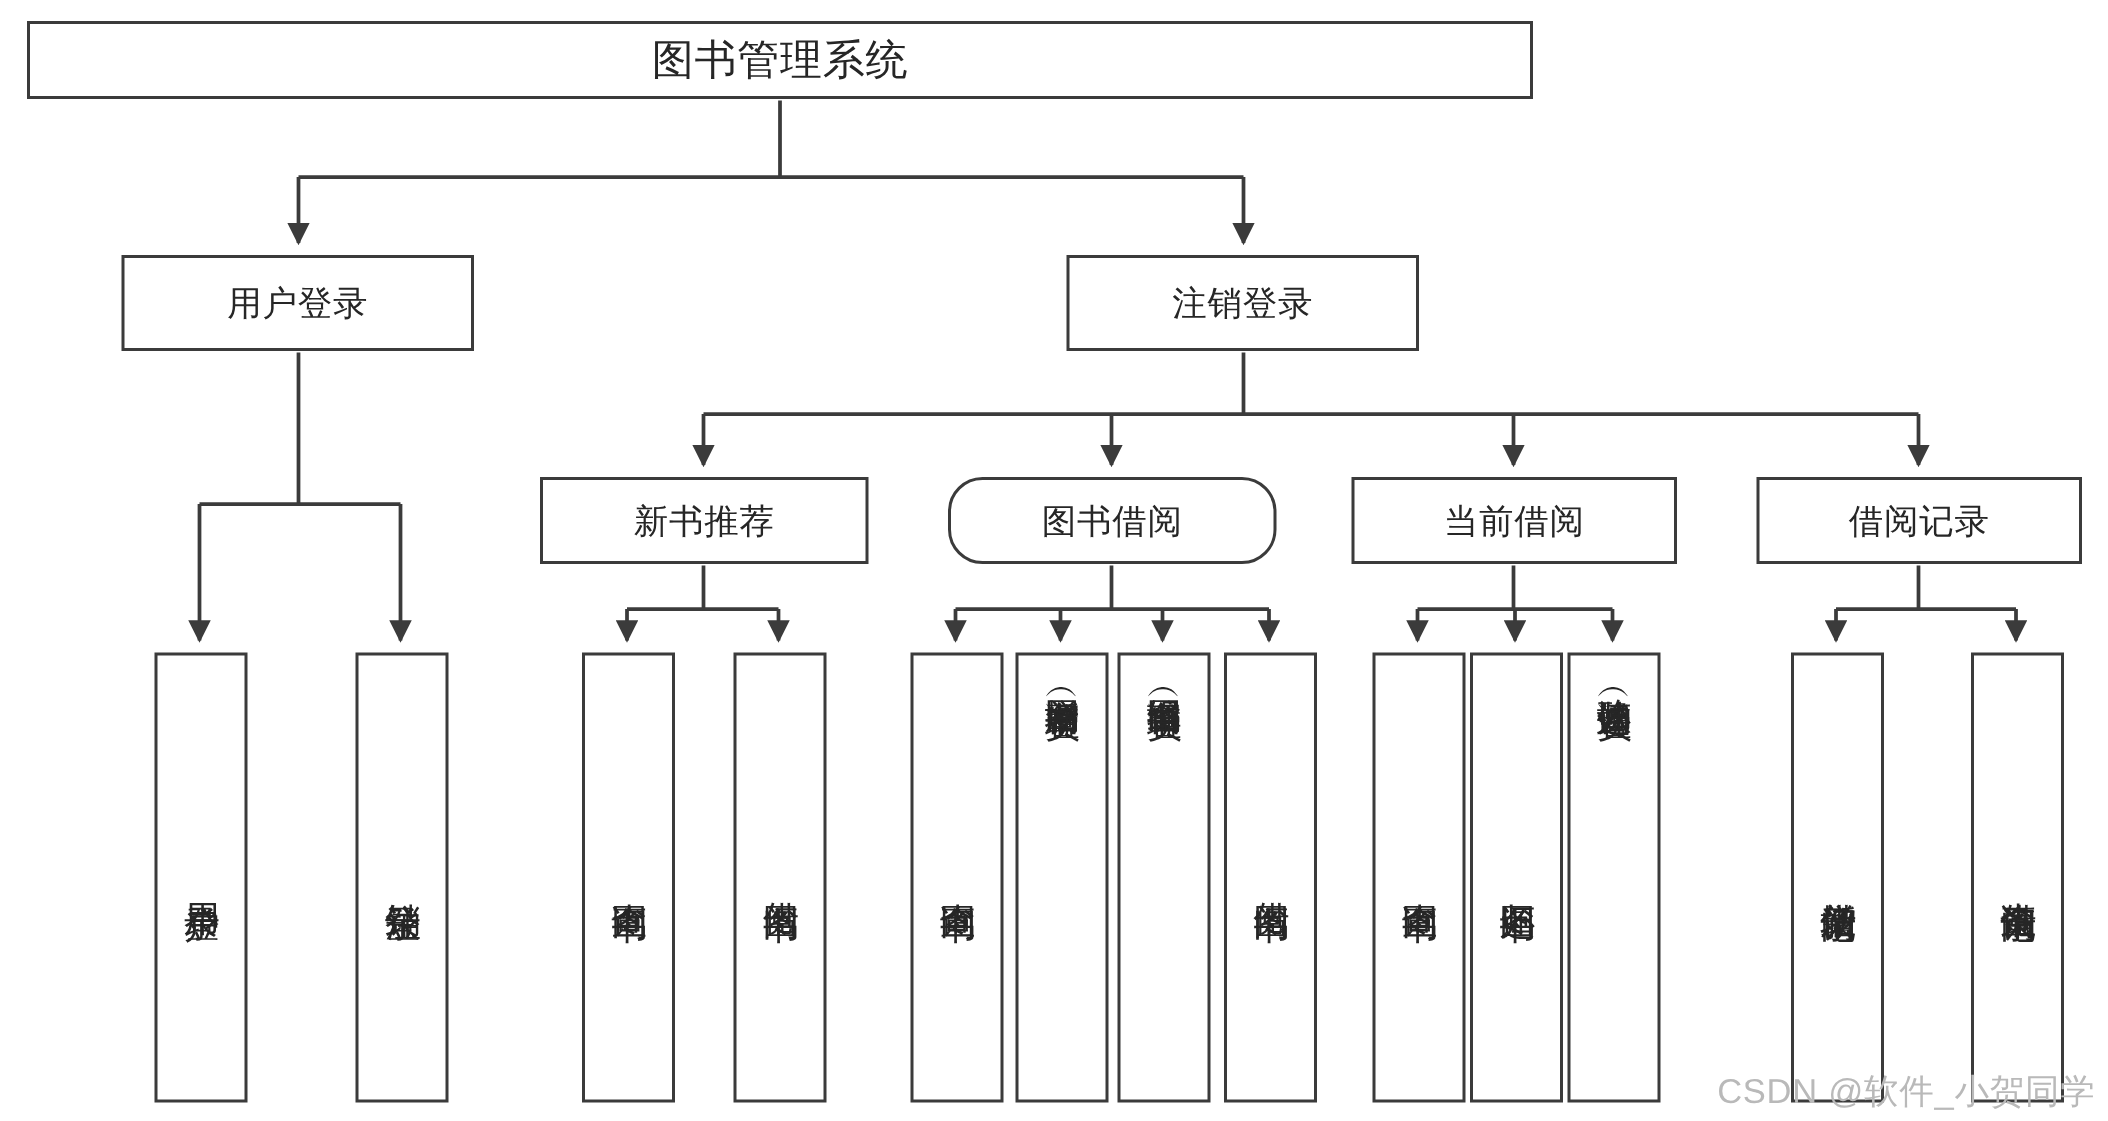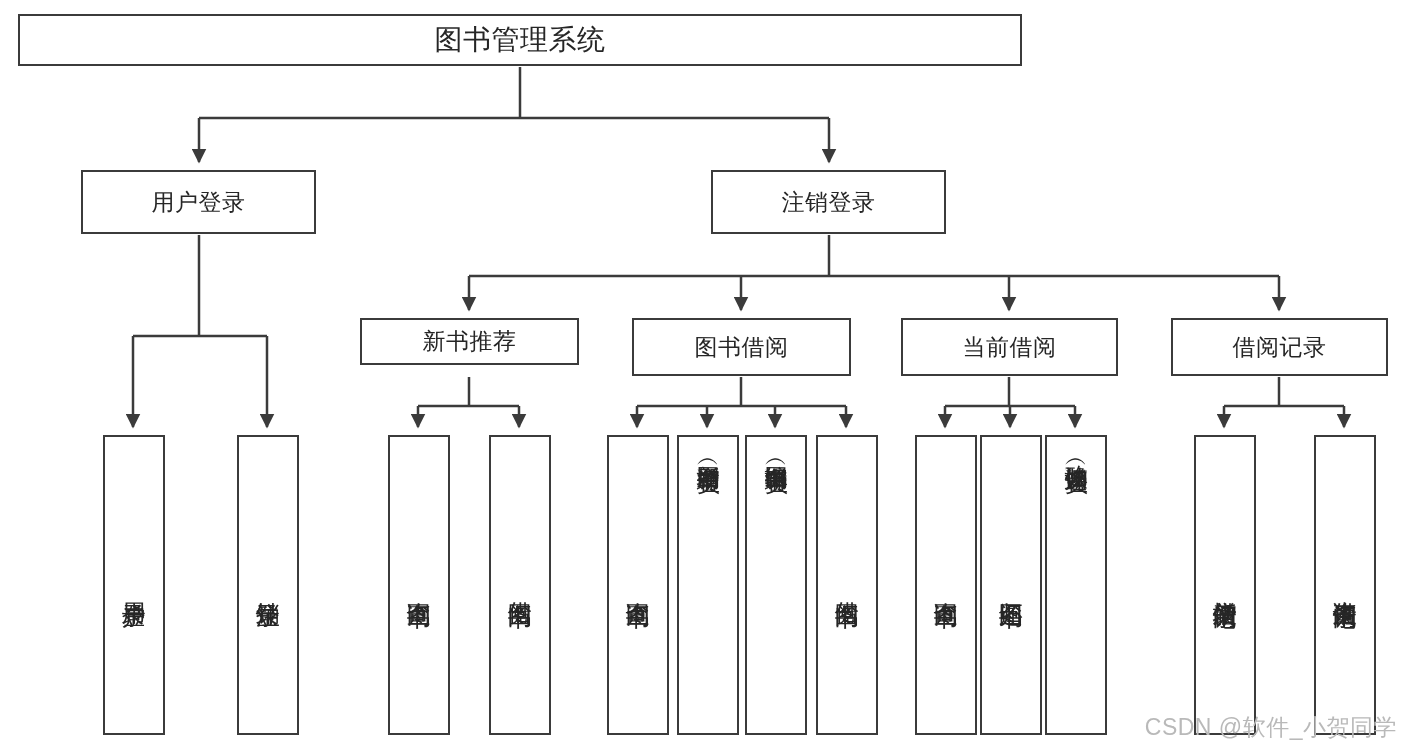--- a/index.html
+++ b/index.html
@@ -146,24 +146,24 @@
     <span class="node-label">图书管理系统</span>
   </div>
 
   <div class="node horiz" style="left:81px; top:170px; width:235px; height:64px;">
     <span class="node-label">用户登录</span>
   </div>
   <div class="node horiz" style="left:711px; top:170px; width:235px; height:64px;">
     <span class="node-label">注销登录</span>
   </div>
 
-  <div class="node horiz" style="left:360px; top:318px; width:219px; height:47px;">
+  <div class="node horiz" style="left:360px; top:318px; width:219px; height:58px;">
     <span class="node-label">新书推荐</span>
   </div>
-  <div class="node horiz" style="left:632px; top:318px; width:219px; height:58px;">
+  <div class="node horiz" style="left:632px; top:318px; width:219px; height:58px;border-radius:23px;">
     <span class="node-label">图书借阅</span>
   </div>
   <div class="node horiz" style="left:901px; top:318px; width:217px; height:58px;">
     <span class="node-label">当前借阅</span>
   </div>
   <div class="node horiz" style="left:1171px; top:318px; width:217px; height:58px;">
     <span class="node-label">借阅记录</span>
   </div>
 
   <div class="node vert centered" style="left:103px; top:435px; width:62px; height:300px;">

